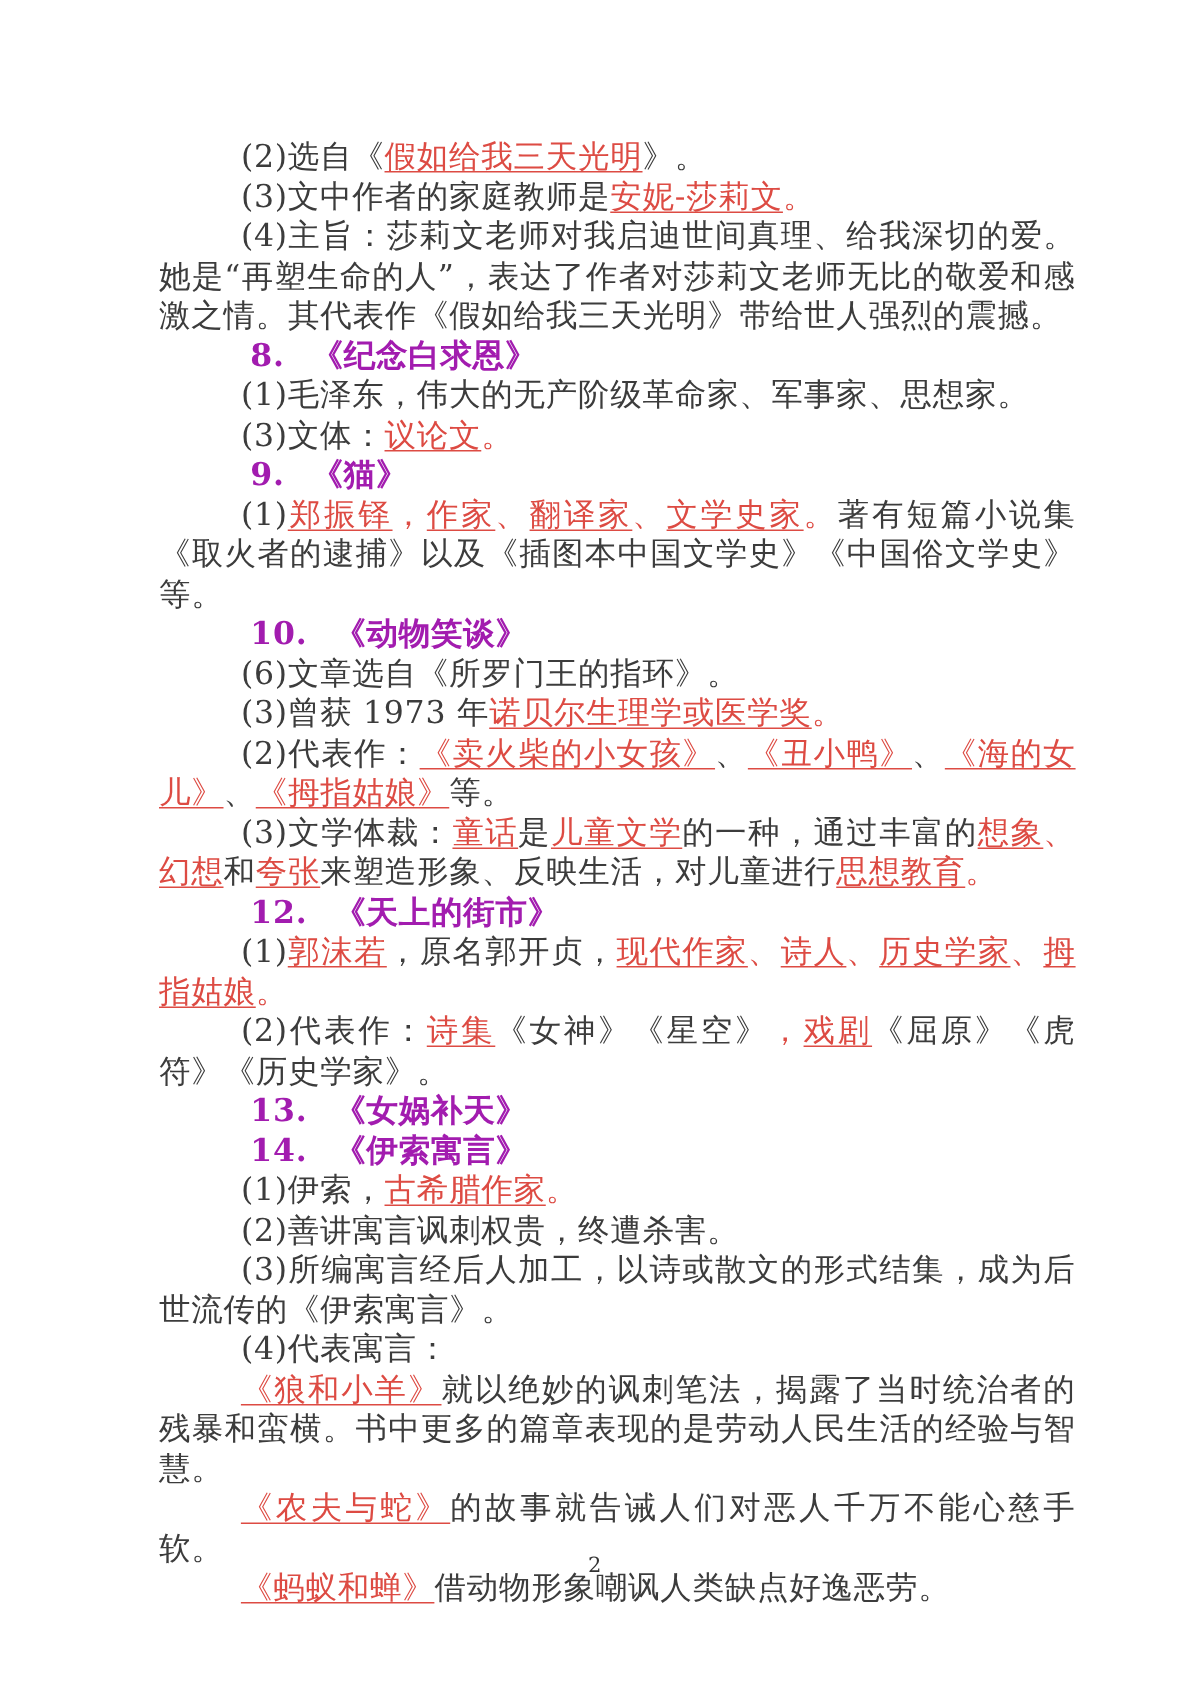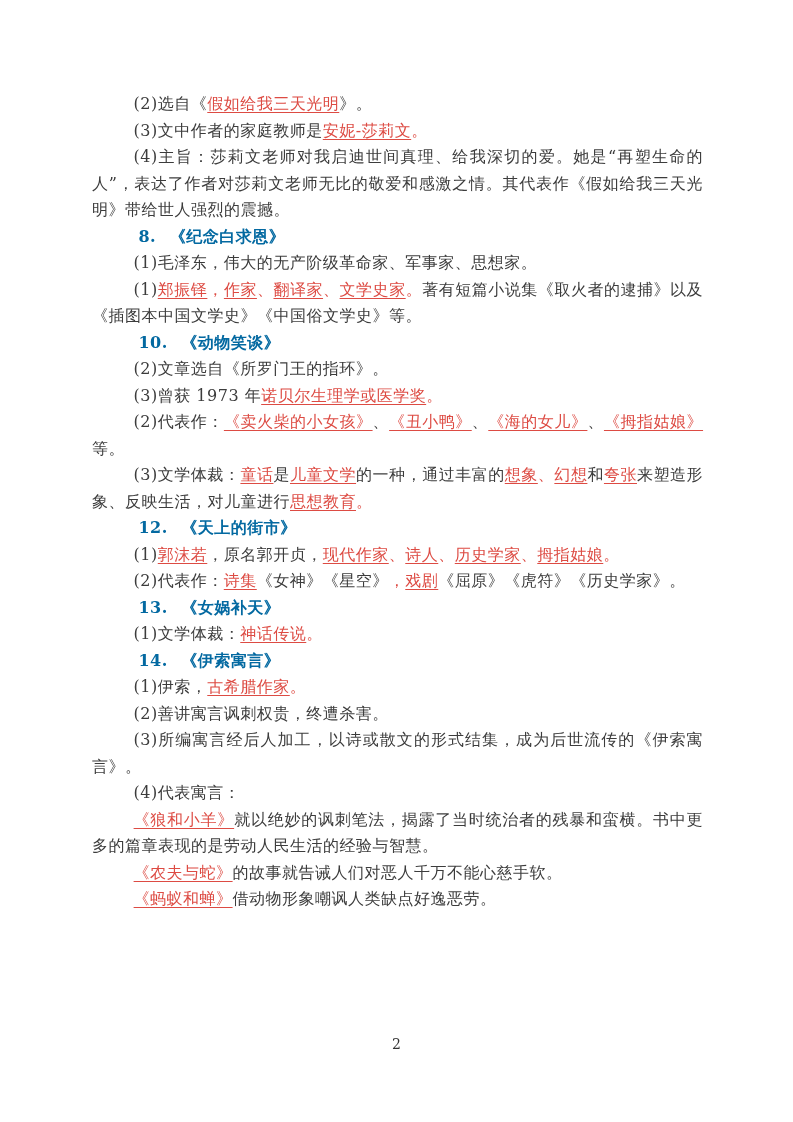--- a/index.html
+++ b/index.html
@@ -12,39 +12,39 @@
     width: 793px;
     height: 1122px;
     background: #ffffff;
     box-sizing: border-box;
     overflow: hidden;
     font-family: "DejaVu Serif", "Liberation Serif", serif;
   }
   .doc-body {
     position: absolute;
     top: 91px;
-    left: 92px;
+    left: 106px;
     width: 611px;
-    font-size: 16px;
+    font-size: 21px;
     line-height: 26.5px;
     color: #3c3c3c;
     text-align: justify;
     letter-spacing: 0.5px;
   }
   .doc-body p {
     margin: 0;
     padding: 0;
   }
   p.para {
     text-indent: 2.6em;
   }
   p.heading {
     text-indent: 2.9em;
     font-weight: bold;
-    color: #0369a1;
+    color: #a21caf;
   }
   .sec-num {
     margin-right: 0.85em;
   }
   .normal {
     color: #3c3c3c;
   }
   .red {
     color: #dd4b43;
   }
@@ -68,31 +68,32 @@
 </head>
 <body>
 
 <div class="page">
   <div class="doc-body">
       <p class="para"><span class="normal">(2)选自《</span><span class="red-underline">假如给我三天光明</span><span class="normal">》。</span></p>
       <p class="para"><span class="normal">(3)文中作者的家庭教师是</span><span class="red-underline">安妮-莎莉文</span><span class="red">。</span></p>
       <p class="para"><span class="normal">(4)主旨：莎莉文老师对我启迪世间真理、给我深切的爱。她是“再塑生命的人”，表达了作者对莎莉文老师无比的敬爱和感激之情。其代表作《假如给我三天光明》带给世人强烈的震撼。</span></p>
       <p class="heading"><span class="sec-num">8.</span><span class="sec-title">《纪念白求恩》</span></p>
       <p class="para"><span class="normal">(1)毛泽东，伟大的无产阶级革命家、军事家、思想家。</span></p>
+      <p class="para"><span class="normal">(3)文体：</span><span class="red-underline">议论文</span><span class="red">。</span></p>
+      <p class="heading"><span class="sec-num">9.</span><span class="sec-title">《猫》</span></p>
       <p class="para"><span class="normal">(1)</span><span class="red-underline">郑振铎</span><span class="red">，</span><span class="red-underline">作家</span><span class="red">、</span><span class="red-underline">翻译家</span><span class="red">、</span><span class="red-underline">文学史家</span><span class="red">。</span><span class="normal">著有短篇小说集《取火者的逮捕》以及《插图本中国文学史》《中国俗文学史》等。</span></p>
       <p class="heading"><span class="sec-num">10.</span><span class="sec-title">《动物笑谈》</span></p>
-      <p class="para"><span class="normal">(2)文章选自《所罗门王的指环》。</span></p>
+      <p class="para"><span class="normal">(6)文章选自《所罗门王的指环》。</span></p>
       <p class="para"><span class="normal">(3)曾获 1973 年</span><span class="red-underline">诺贝尔生理学或医学奖</span><span class="red">。</span></p>
       <p class="para"><span class="normal">(2)代表作：</span><span class="red-underline">《卖火柴的小女孩》</span><span class="normal">、</span><span class="red-underline">《丑小鸭》</span><span class="normal">、</span><span class="red-underline">《海的女儿》</span><span class="normal">、</span><span class="red-underline">《拇指姑娘》</span><span class="normal">等。</span></p>
       <p class="para"><span class="normal">(3)文学体裁：</span><span class="red-underline">童话</span><span class="normal">是</span><span class="red-underline">儿童文学</span><span class="normal">的一种，通过丰富的</span><span class="red-underline">想象</span><span class="red">、</span><span class="red-underline">幻想</span><span class="normal">和</span><span class="red-underline">夸张</span><span class="normal">来塑造形象、反映生活，对儿童进行</span><span class="red-underline">思想教育</span><span class="red">。</span></p>
       <p class="heading"><span class="sec-num">12.</span><span class="sec-title">《天上的街市》</span></p>
       <p class="para"><span class="normal">(1)</span><span class="red-underline">郭沫若</span><span class="normal">，原名郭开贞，</span><span class="red-underline">现代作家</span><span class="red">、</span><span class="red-underline">诗人</span><span class="red">、</span><span class="red-underline">历史学家</span><span class="red">、</span><span class="red-underline">拇指姑娘</span><span class="red">。</span></p>
       <p class="para"><span class="normal">(2)代表作：</span><span class="red-underline">诗集</span><span class="normal">《女神》《星空》</span><span class="red">，</span><span class="red-underline">戏剧</span><span class="normal">《屈原》《虎符》《历史学家》。</span></p>
       <p class="heading"><span class="sec-num">13.</span><span class="sec-title">《女娲补天》</span></p>
-      <p class="para"><span class="normal">(1)文学体裁：</span><span class="red-underline">神话传说</span><span class="red">。</span></p>
       <p class="heading"><span class="sec-num">14.</span><span class="sec-title">《伊索寓言》</span></p>
       <p class="para"><span class="normal">(1)伊索，</span><span class="red-underline">古希腊作家</span><span class="red">。</span></p>
       <p class="para"><span class="normal">(2)善讲寓言讽刺权贵，终遭杀害。</span></p>
       <p class="para"><span class="normal">(3)所编寓言经后人加工，以诗或散文的形式结集，成为后世流传的《伊索寓言》。</span></p>
       <p class="para"><span class="normal">(4)代表寓言：</span></p>
       <p class="para"><span class="red-underline">《狼和小羊》</span><span class="normal">就以绝妙的讽刺笔法，揭露了当时统治者的残暴和蛮横。书中更多的篇章表现的是劳动人民生活的经验与智慧。</span></p>
       <p class="para"><span class="red-underline">《农夫与蛇》</span><span class="normal">的故事就告诫人们对恶人千万不能心慈手软。</span></p>
       <p class="para"><span class="red-underline">《蚂蚁和蝉》</span><span class="normal">借动物形象嘲讽人类缺点好逸恶劳。</span></p>
     </div>
   <div class="page-footer">

